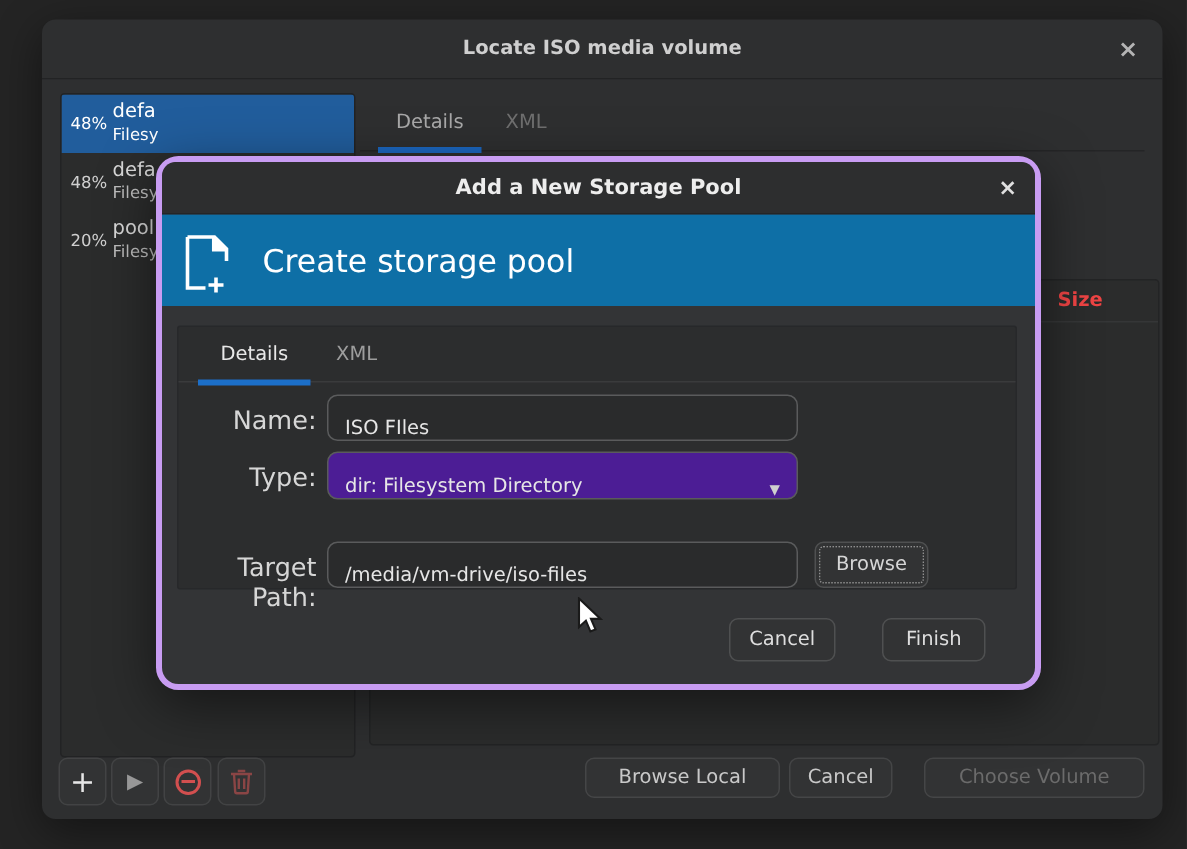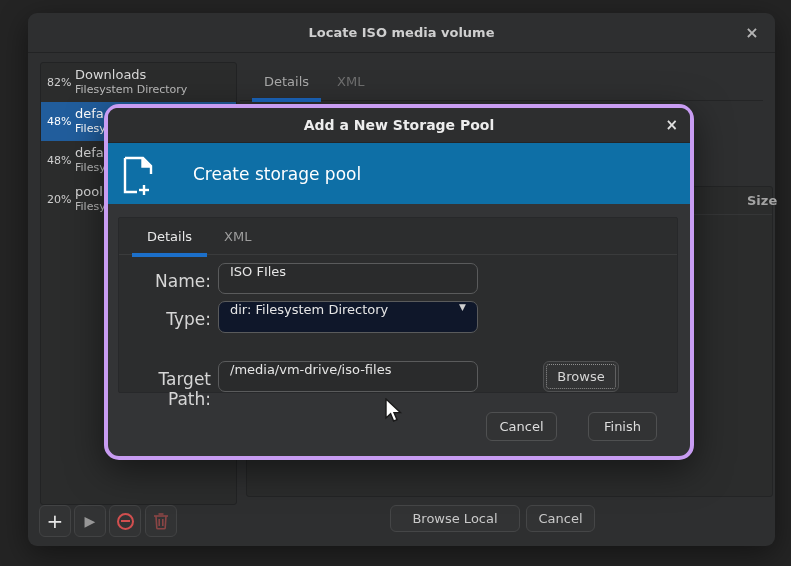--- a/index.html
+++ b/index.html
@@ -64,21 +64,21 @@
     background:#1b67c0;
   }
   .vol-table {
     position:absolute; left:6px; right:-10px; top:124px; bottom:8px;
     background:#2b2c2c; border:1px solid #232425; border-radius:3px;
   }
   .vol-header {
     height:28px; border-bottom:1px solid #353637; display:flex; align-items:center;
   }
   .vol-header .size-col {
-    position:absolute; left:500px; font-size:13px; font-weight:bold; color:#a3a3a3;
+    position:absolute; left:458px; font-size:13px; font-weight:bold; color:#ef4444;
   }
   
   .icon-btn {
     position:absolute; top:492px; width:32px; height:32px;
     background:#323334; border:1px solid #424344; border-radius:6px;
     display:flex; align-items:center; justify-content:center;
   }
   .icon-plus { color:#e6e6e6; font-size:20px; line-height:1; }
   .icon-play { color:#979797; font-size:14px; line-height:1; }
   .stop-glyph {
@@ -110,21 +110,21 @@
     font-size:14px; font-weight:bold; color:#ededed;
   }
   .dlg-titlebar .close-x {
     position:absolute; right:12px; top:50%; transform:translateY(-50%);
     color:#e0e0e0; font-size:15px;
   }
   .banner {
     height:61px; background:#0e6fa6; display:flex; align-items:center;
     padding-left:13px; gap:16px;
   }
-  .banner-text { font-size:17px; color:#ffffff;margin-left:18px; }
+  .banner-text { font-size:21px; color:#ffffff; }
   .notebook {
     position:absolute; left:10px; top:109px; width:560px; height:176px;
     background:#2c2d2e; border:1px solid #27282a; border-radius:2px;
   }
   .nb-tabstrip {
     height:37px; border-bottom:1px solid #3a3b3c; display:flex; padding-left:12px;
   }
   .nb-tab {
     padding:0 16px; display:flex; align-items:center; font-size:13px; color:#9d9d9d;
     position:relative;
@@ -132,28 +132,28 @@
   .nb-tab.active { color:#e8e8e8; }
   .nb-tab.active::after {
     content:""; position:absolute; left:1px; right:1px; bottom:-3px; height:4px;
     background:#1c6fc9;
   }
   .form-label {
     position:absolute; left:0; width:92px; text-align:right;
     font-size:17px; color:#d6d6d6;
   }
   .entry {
-    position:absolute; left:99px; width:260px; height:31px;
+    position:absolute; left:99px; width:314px; height:31px;
     background:#2a2b2c; border:1px solid #5a5b5c; border-radius:7px;
     color:#e6e6e6; font-size:13px; padding:0 11px;
     font-family:"DejaVu Sans","Liberation Sans",sans-serif;
-    display:flex; align-items:flex-start;
+    display:flex; align-items:flex-end;
   }
   .select {
-    background:#0f172a; justify-content:space-between;
+    background:#4c1d95; justify-content:space-between;
   }
   .caret { font-size:9px; color:#cfcfcf; }
   .browse-btn {
     position:absolute; left:424px; top:143px; width:76px; height:31px;
     background:#323334; border:1px solid #4f5051; border-radius:6px;
     outline:1px dotted #8f8f8f; outline-offset:-4px;
     display:flex; align-items:center; justify-content:center;
     font-size:13px; color:#d6d6d6;
   }
   .dlg-btn {
@@ -168,27 +168,20 @@
 </head>
 <body>
 
 <div class="window">
   <div class="titlebar">
     <span>Locate ISO media volume</span>
     <span class="close-x">×</span>
   </div>
 
   <div class="pool-list">
-    <div class="pool-row">
-      <span class="pool-pct">82%</span>
-      <span class="pool-text">
-        <span class="pool-name">Downloads</span>
-        <span class="pool-type">Filesystem Directory</span>
-      </span>
-    </div>
     <div class="pool-row selected">
       <span class="pool-pct">48%</span>
       <span class="pool-text">
         <span class="pool-name">defa</span>
         <span class="pool-type">Filesy</span>
       </span>
     </div>
     <div class="pool-row">
       <span class="pool-pct">48%</span>
       <span class="pool-text">
@@ -236,20 +229,23 @@
         <line x1="9.8" y1="7" x2="9.8" y2="14"></line>
       </g>
     </svg>
   </div>
 
   <div class="footer-btn" style="left:362px; width:130px;">
     <span>Browse Local</span>
   </div>
   <div class="footer-btn" style="left:498px; width:69px;">
     <span>Cancel</span>
+  </div>
+  <div class="footer-btn disabled" style="left:588px; width:147px;">
+    <span>Choose Volume</span>
   </div>
 </div>
 
 <div class="dialog">
   <div class="dlg-titlebar">
     <span>Add a New Storage Pool</span>
     <span class="close-x">×</span>
   </div>
 
   <div class="banner">

